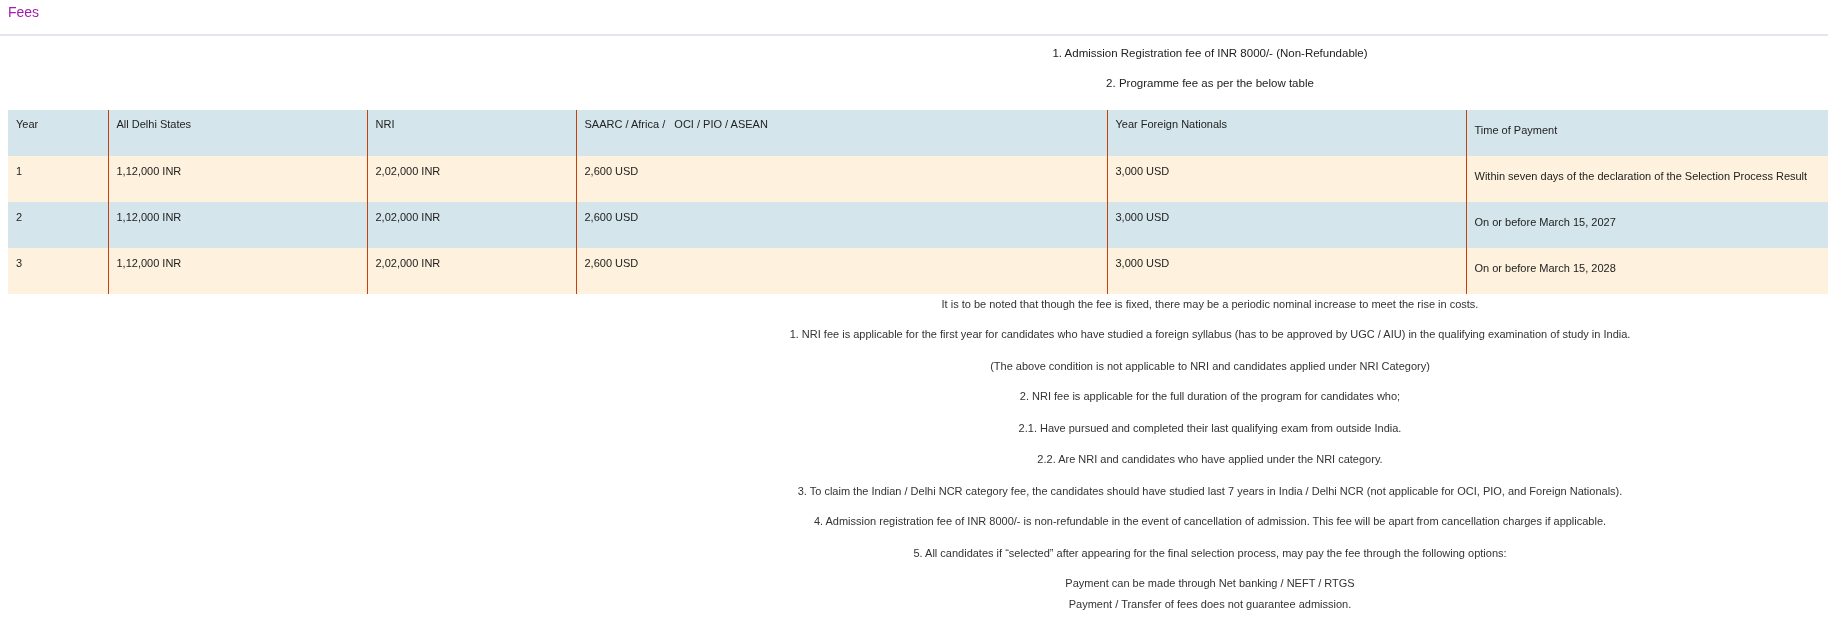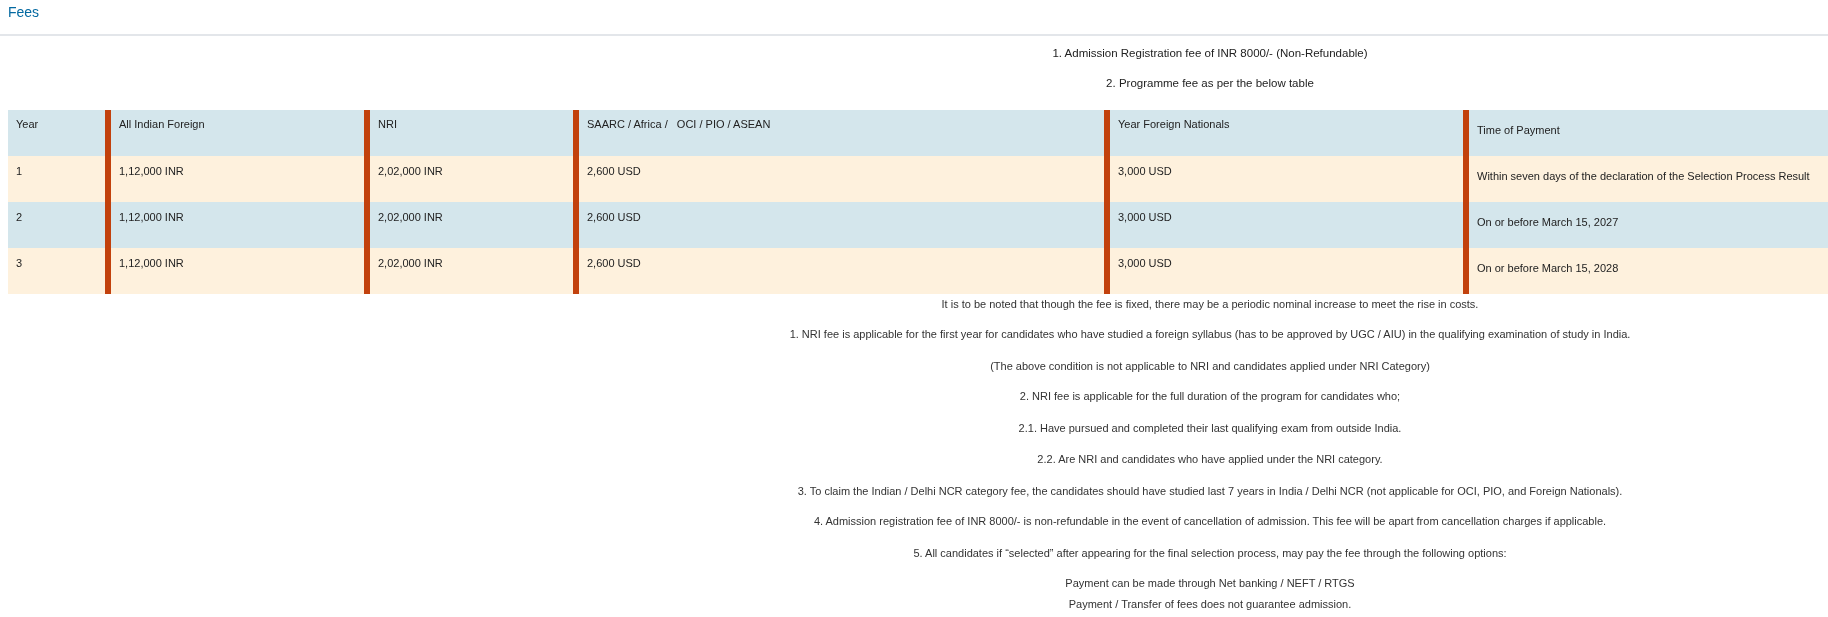--- a/index.html
+++ b/index.html
@@ -15,40 +15,40 @@
     .section-header {
       height: 34px;
       border-bottom: 2px solid #e3e6ea;
       position: relative;
     }
     .section-title {
       position: absolute;
       left: 8px;
       top: 4px;
       font-size: 14px;
-      color: #0369a1;
+      color: #a21caf;
     }
     .intro-line {
       position: absolute;
       left: 0;
       width: 2420px;
       text-align: center;
       font-size: 11.5px;
     }
     .fee-table {
       position: absolute;
       left: 8px;
       top: 110px;
       border-collapse: collapse;
       table-layout: fixed;
       width: 1900px;
       font-size: 11px;
     }
     .fee-table th, .fee-table td {
-      border-right: 6px solid #c2410c;
+      border-right: 1px solid #c2410c;
       padding: 8px 8px;
       text-align: left;
       font-weight: normal;
       vertical-align: top;
     }
     .fee-table thead tr {
       background: #d4e6ec;
       height: 46px;
     }
     .fee-table thead th {
@@ -86,21 +86,21 @@
     <col style="width:100px">
     <col style="width:259px">
     <col style="width:209px">
     <col style="width:531px">
     <col style="width:359px">
     <col style="width:442px">
   </colgroup>
   <thead>
     <tr>
       <th>Year</th>
-      <th>All Indian Foreign</th>
+      <th>All Delhi States</th>
       <th>NRI</th>
       <th style="white-space:pre;margin-left:41px;">SAARC / Africa /   OCI / PIO / ASEAN</th>
       <th>Year Foreign Nationals</th>
       <th class="tp">Time of Payment</th>
     </tr>
   </thead>
   <tbody>
     <tr class="odd">
       <td>1</td>
       <td>1,12,000 INR</td>

